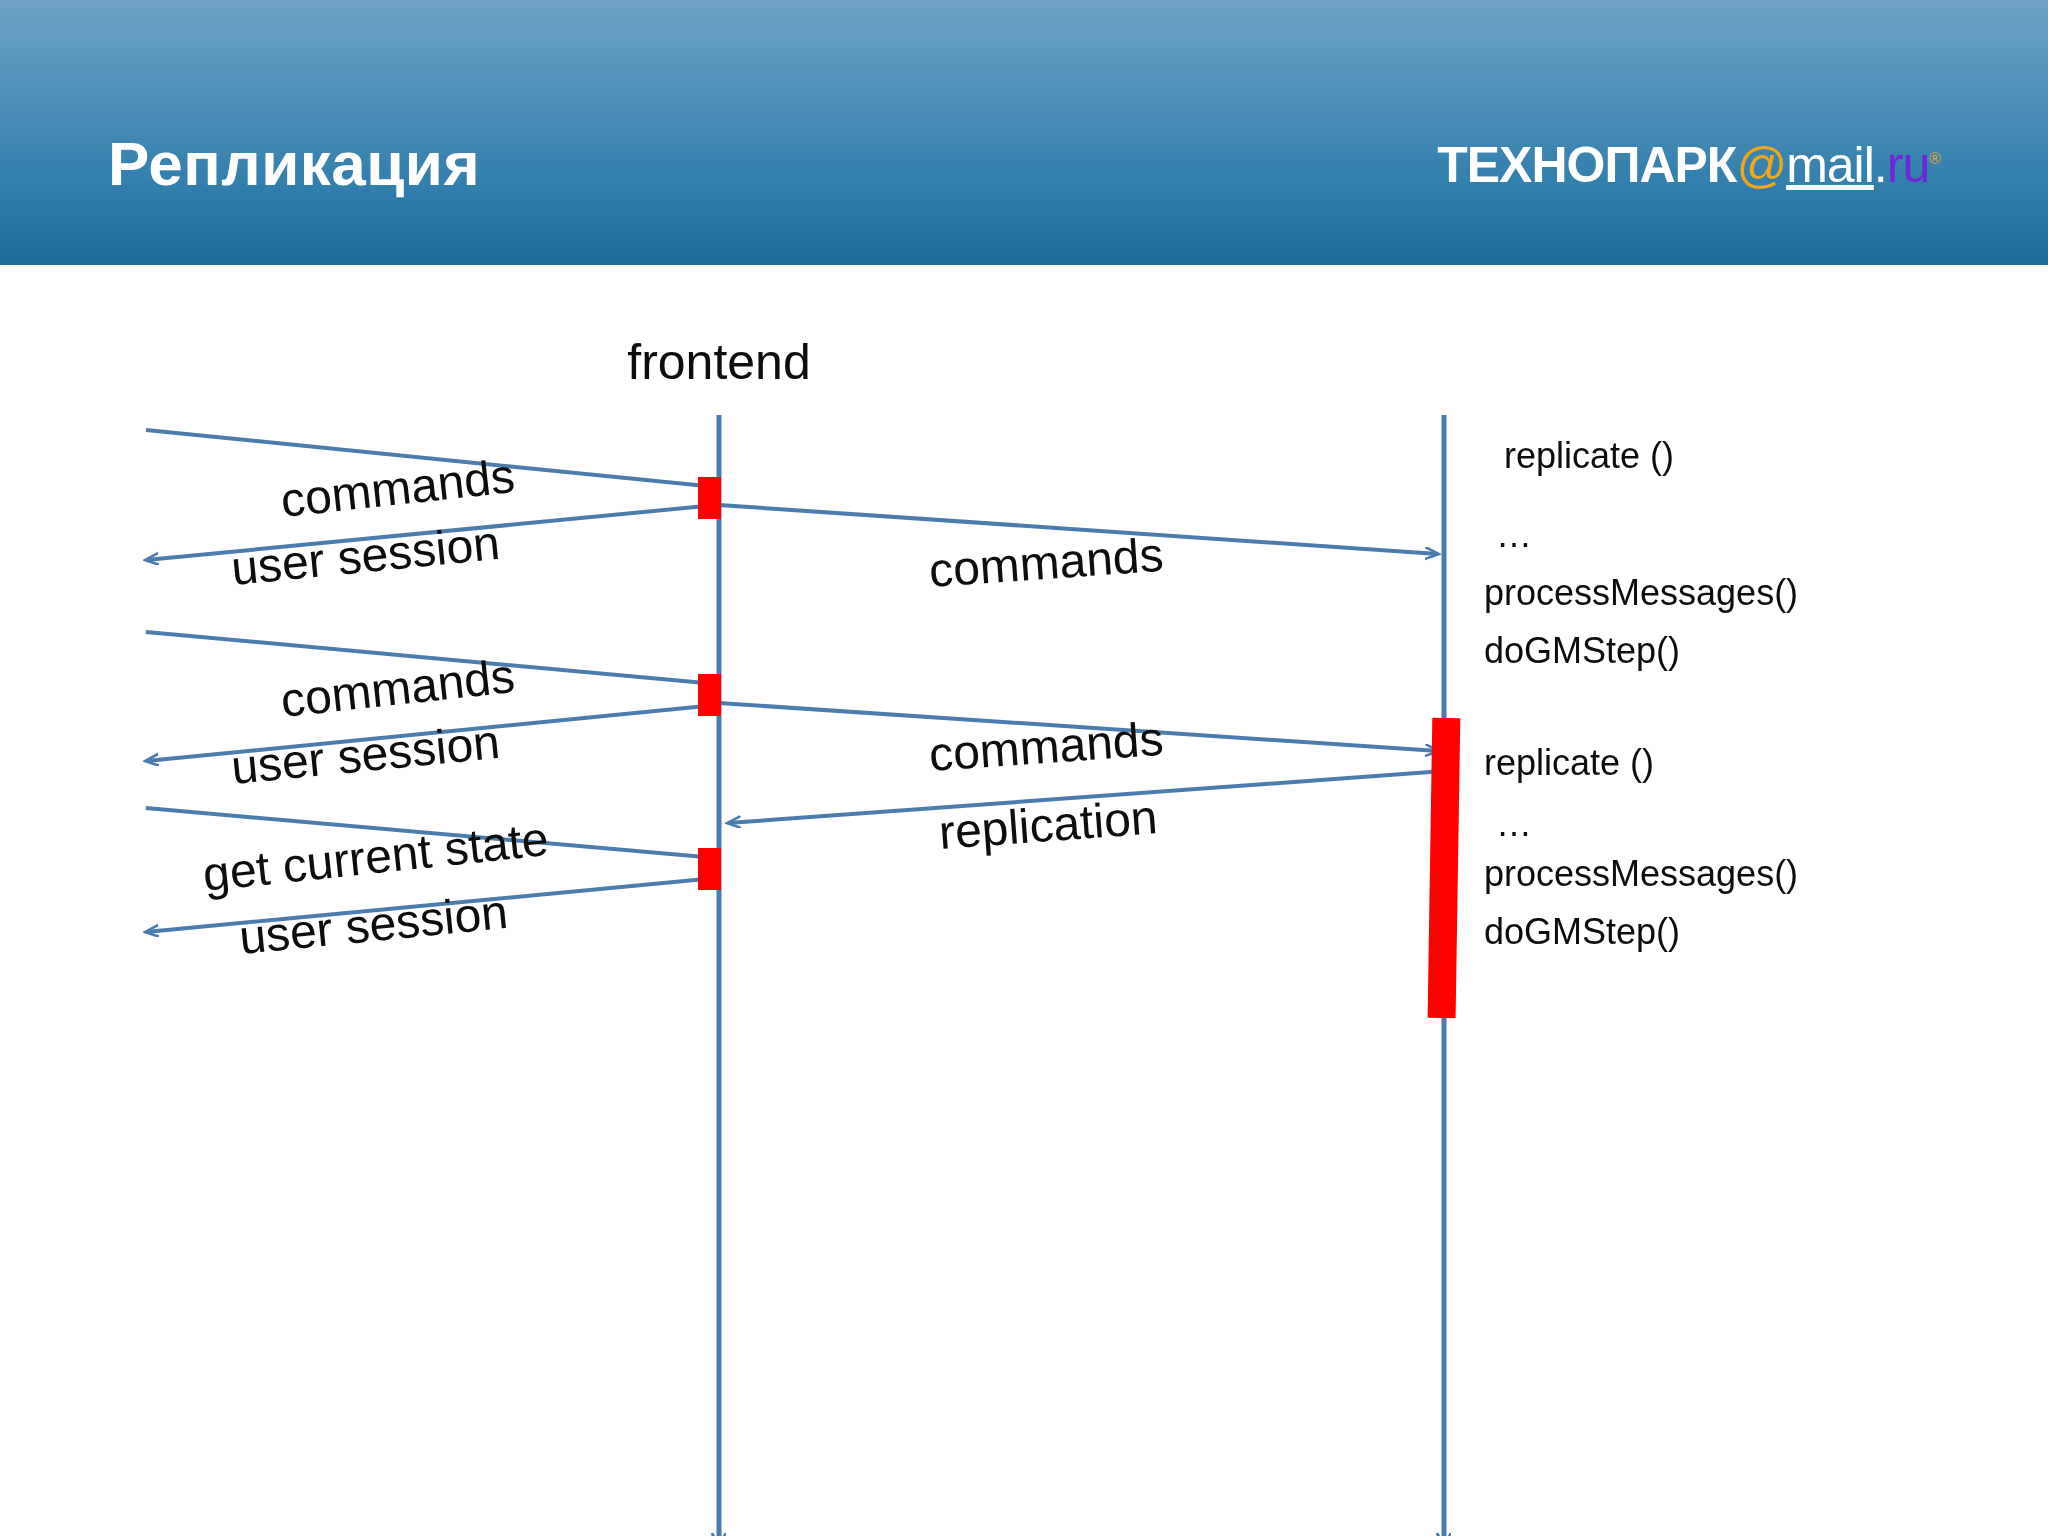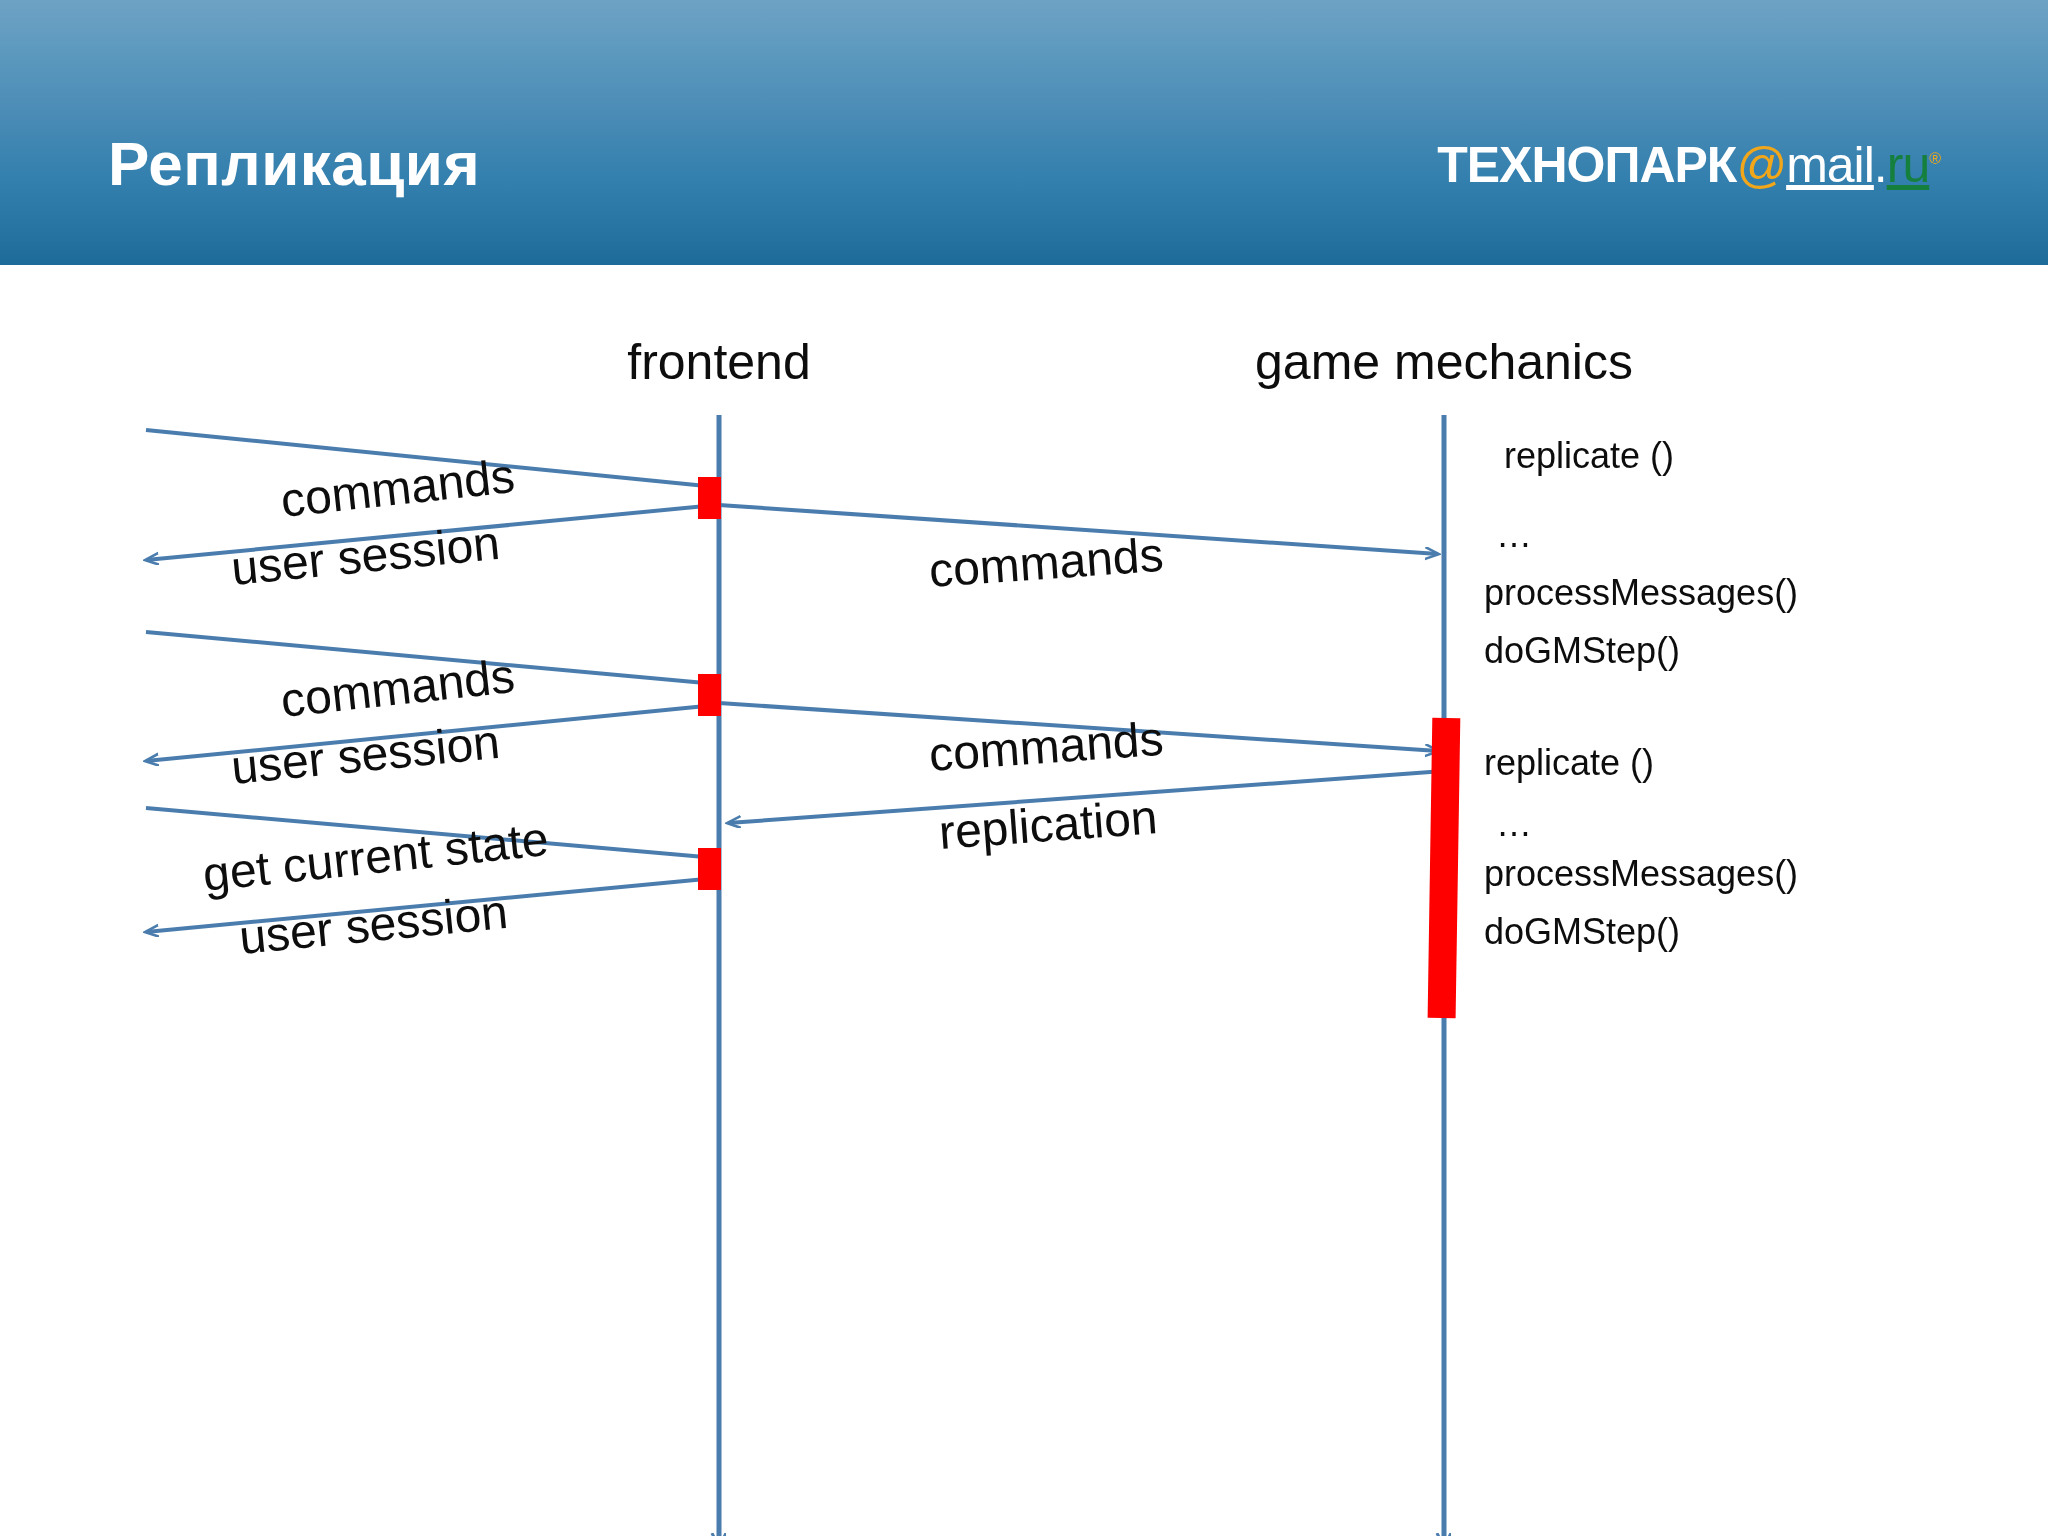--- a/index.html
+++ b/index.html
@@ -72,22 +72,21 @@
     font-weight: normal;
   }
   #logo .lg-mail {
     color: #ffffff;
     text-decoration: underline;
   }
   #logo .lg-dot {
     color: #ffffff;
   }
   #logo .lg-ru {
-    color: #15803d;
-    text-decoration: underline;
+    color: #6d28d9;
   }
   #logo .lg-tm {
     color: #f2a71b;
     font-size: 16px;
     vertical-align: super;
   }
 
   
   #diagram {
     position: absolute;
@@ -183,21 +182,20 @@
       <rect x="692" y="212" width="23" height="42" fill="#fe0000"></rect>
       <rect x="692" y="409" width="23" height="42" fill="#fe0000"></rect>
       <rect x="692" y="583" width="23" height="42" fill="#fe0000"></rect>
 
       <g transform="rotate(0.9 1438 600)">
         <rect x="1424" y="453" width="28" height="300" fill="#fe0000"></rect>
       </g>
     </svg>
 
     <div class="lifeline-title" style="left:713px; top:68px;">frontend</div>
-    <div class="lifeline-title" style="left:1438px; top:68px;">game mechanics</div>
 
     <div class="msg-label" style="left:278px; top:208px; transform: rotate(-6.2deg);">commands</div>
 
     <div class="msg-label" style="left:228px; top:276px; transform: rotate(-5.6deg);">user session</div>
 
     <div class="msg-label" style="left:925px; top:278px; transform: rotate(-4.0deg);">commands</div>
 
     <div class="msg-label" style="left:278px; top:408px; transform: rotate(-6.2deg);">commands</div>
 
     <div class="msg-label" style="left:228px; top:475px; transform: rotate(-5.6deg);">user session</div>

